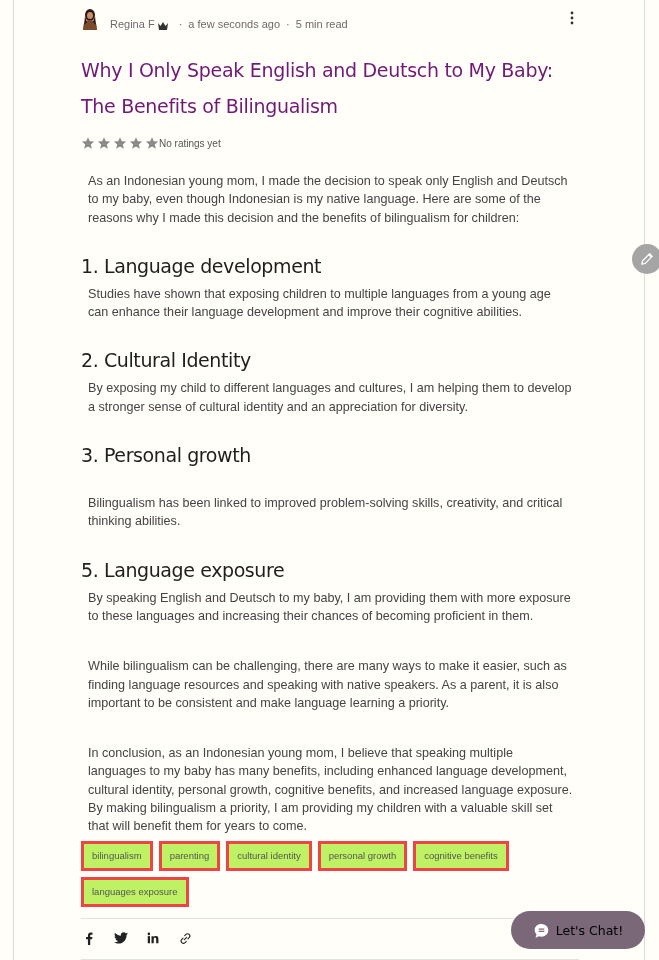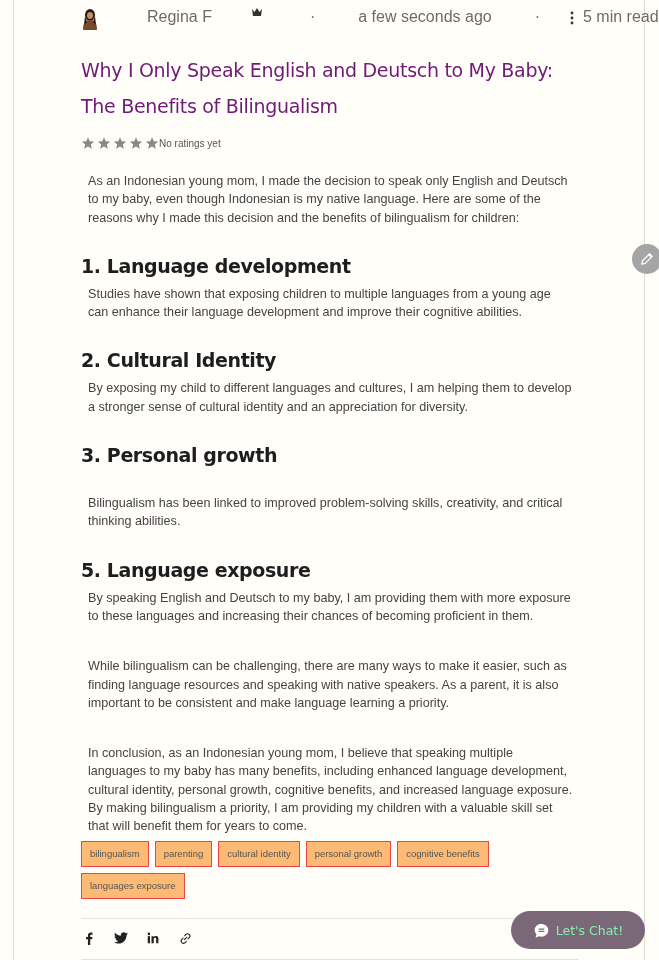--- a/index.html
+++ b/index.html
@@ -1,41 +1,41 @@
 <!DOCTYPE html>
 <html><head>
 <meta charset="utf-8">
 <style>
   html, body { margin:0; padding:0; }
   body { width:659px; height:960px; background:#fffef9; position:relative; overflow:hidden; font-family:"Liberation Sans", sans-serif; color:#3a3a3a; }
   .frame-left { position:absolute; left:13px; top:0; width:1px; height:960px; background:#dedbd3; }
   .frame-right { position:absolute; left:644px; top:0; width:1px; height:960px; background:#dedbd3; }
-  .meta { position:absolute; left:81px; top:8px; height:22px; display:flex; align-items:flex-start; font-size:16px; color:#6b6b6b;gap:37px; }
+  .meta { position:absolute; left:81px; top:8px; height:22px; display:flex; align-items:flex-end; font-size:11px; color:#6b6b6b; }
   .avatar { width:18px; height:22px; margin-right:11px; }
   .crown { margin:0 5px 0 3px; }
   .sep { margin:0 6px; }
   .more { position:absolute; left:566px; top:10px; width:12px; height:16px; cursor:pointer; }
   h1 { position:absolute; left:81px; top:52px; width:498px; margin:0; font-family:"DejaVu Sans", sans-serif; font-weight:normal; font-size:19px; line-height:36px; color:#701a75; letter-spacing:-0.3px; }
   .rating { position:absolute; left:81px; top:136px; display:flex; align-items:center; }
   .stars { display:flex; gap:2px; }
   .stars svg { width:14px; height:14px; }
   .rating-text { font-size:10px; color:#555; }
   .body { position:absolute; left:81px; top:165px; width:500px; font-size:12.6px; line-height:18.3px; color:#444; }
   .body p { margin:7px; }
-  .body h2 { margin:0; font-family:"DejaVu Sans", sans-serif; font-weight:bold; font-size:19px; color:#1e1e1e; line-height:24px; letter-spacing:-0.4px; }
+  .body h2 { margin:0; font-family:"DejaVu Sans", sans-serif; font-weight:normal; font-size:19px; color:#1e1e1e; line-height:24px; letter-spacing:-0.4px; }
   .gap-intro { height:20px; }
   .gap-sec { height:20px; }
   .gap-para { height:18px; }
   .tags { position:absolute; left:81px; top:841px; width:470px; display:flex; flex-wrap:wrap; gap:6px 6px; }
-  .tag { border:1px solid #ef4444; font-size:9.5px; color:#555; padding:0 8px; height:24px; line-height:24px; background:#fdba74; cursor:pointer; }
+  .tag { border:3px solid #ef4444; font-size:9.5px; color:#555; padding:0 8px; height:24px; line-height:24px; background:#bef264; cursor:pointer; }
   .divider { position:absolute; left:81px; width:498px; height:1px; background:#e4e2dc; }
   .share { position:absolute; left:82px; top:931px; display:flex; align-items:center; gap:18px; }
   .share span { display:inline-flex; width:14px; height:14px; align-items:center; justify-content:center; cursor:pointer; }
   .edit-fab { position:absolute; left:632px; top:244px; width:30px; height:30px; border-radius:50%; background:#a5a5a5; display:flex; align-items:center; justify-content:center; cursor:pointer; }
-  .chat-btn { position:absolute; left:511px; top:911px; width:134px; height:38px; border-radius:19px; background:#7a6878; color:#86efac; display:flex; align-items:center; justify-content:center; gap:6px; font-family:"DejaVu Sans", sans-serif; font-size:12.5px; cursor:pointer; }
+  .chat-btn { position:absolute; left:511px; top:911px; width:134px; height:38px; border-radius:19px; background:#7a6878; color:#000000; display:flex; align-items:center; justify-content:center; gap:6px; font-family:"DejaVu Sans", sans-serif; font-size:12.5px; cursor:pointer; }
 </style>
 </head>
 <body>
 
 <div class="frame-left"></div>
 <div class="frame-right"></div>
 
 <div class="meta">
   <svg class="avatar" viewBox="0 0 18 22">
     <ellipse cx="9" cy="7" rx="5" ry="6" fill="#2b1a14"></ellipse>

